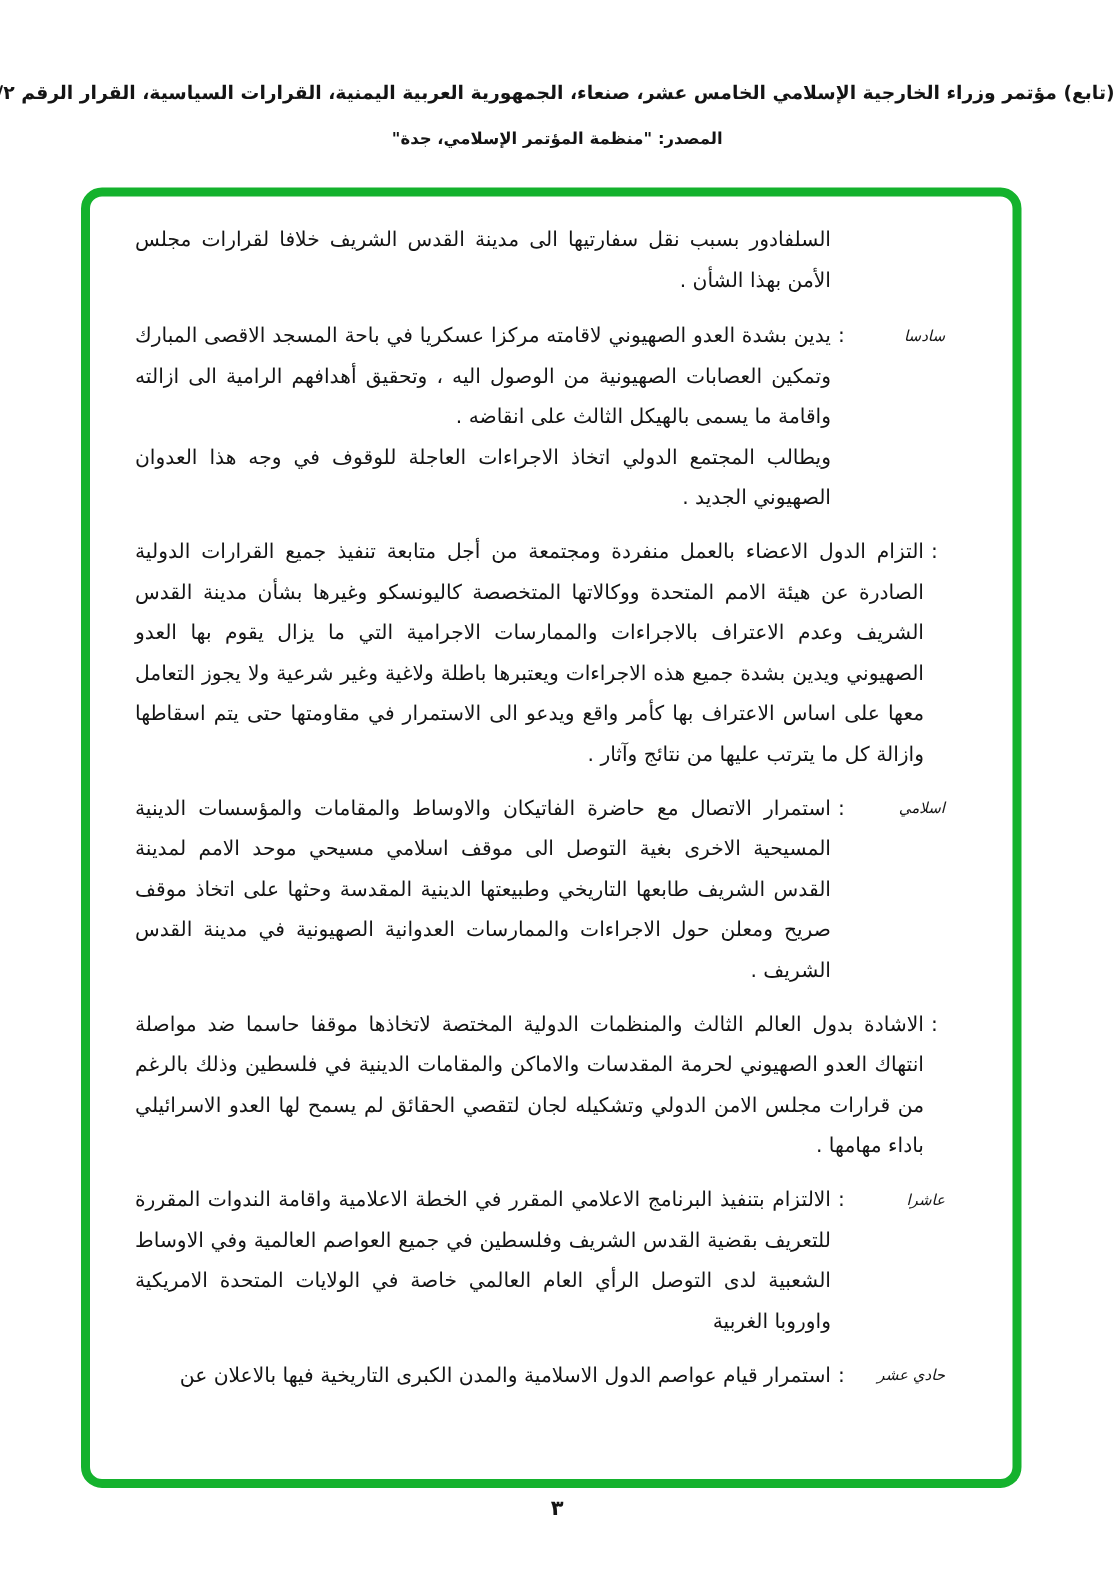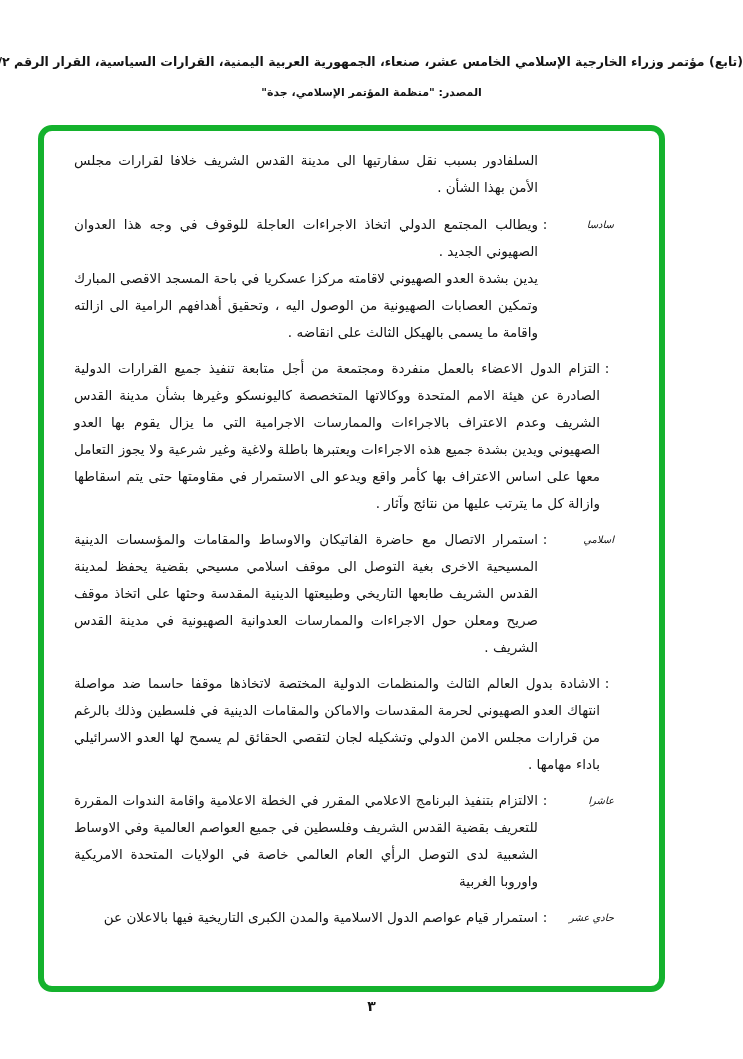--- a/index.html
+++ b/index.html
@@ -17,21 +17,21 @@
     font-weight: bold; font-size: 12.5px;
     white-space: nowrap;
     letter-spacing: 0;
   }
   .doc-source {
     position: absolute; top: 86px; left: 0; width: 743px;
     direction: rtl; text-align: center;
     font-weight: bold; font-size: 11px;
   }
   .green-box {
-    position: absolute; top: 125px; left: 38px;
+    position: absolute; top: 125px; left: 54px;
     width: 627px; height: 867px;
     box-sizing: border-box;
     border: 6px solid #14b22d;
     border-radius: 14px;
     padding: 16px 45px 8px 30px;
     direction: rtl;
     overflow: hidden;
     background: #ffffff;
   }
   .intro {
@@ -82,37 +82,37 @@
 <div class="doc-source">المصدر:  "منظمة المؤتمر الإسلامي، جدة"</div>
 
 <div class="green-box">
 
   <p class="intro">السلفادور بسبب نقل سفارتيها الى مدينة القدس الشريف خلافا لقرارات مجلس الأمن بهذا الشأن .</p>
 
   <div class="clause">
     <div class="clause-label">سادسا</div>
     <div class="clause-colon">:</div>
     <div class="clause-body">
+      <p>يدين بشدة العدو الصهيوني لاقامته مركزا عسكريا في باحة المسجد الاقصى المبارك وتمكين العصابات الصهيونية من الوصول اليه ، وتحقيق أهدافهم الرامية الى ازالته واقامة ما يسمى بالهيكل الثالث على انقاضه .</p>
       <p>ويطالب المجتمع الدولي اتخاذ الاجراءات العاجلة للوقوف في وجه هذا العدوان الصهيوني الجديد .</p>
-      <p>يدين بشدة العدو الصهيوني لاقامته مركزا عسكريا في باحة المسجد الاقصى المبارك وتمكين العصابات الصهيونية من الوصول اليه ، وتحقيق أهدافهم الرامية الى ازالته واقامة ما يسمى بالهيكل الثالث على انقاضه .</p>
     </div>
   </div>
 
   <div class="clause">
     <div class="clause-colon">:</div>
     <div class="clause-body">
       <p>التزام الدول الاعضاء بالعمل منفردة ومجتمعة من أجل متابعة تنفيذ جميع القرارات الدولية الصادرة عن هيئة الامم المتحدة ووكالاتها المتخصصة كاليونسكو وغيرها بشأن مدينة القدس الشريف وعدم الاعتراف بالاجراءات والممارسات الاجرامية التي ما يزال يقوم بها العدو الصهيوني ويدين بشدة جميع هذه الاجراءات ويعتبرها باطلة ولاغية وغير شرعية ولا يجوز التعامل معها على اساس الاعتراف بها كأمر واقع ويدعو الى الاستمرار في مقاومتها حتى يتم اسقاطها وازالة كل ما يترتب عليها من نتائج وآثار .</p>
     </div>
   </div>
 
   <div class="clause">
     <div class="clause-label">اسلامي</div>
     <div class="clause-colon">:</div>
     <div class="clause-body">
-      <p>استمرار الاتصال مع حاضرة الفاتيكان والاوساط والمقامات والمؤسسات الدينية المسيحية الاخرى بغية التوصل الى موقف اسلامي مسيحي بقضية يحفظ لمدينة القدس الشريف طابعها التاريخي وطبيعتها الدينية المقدسة وحثها على اتخاذ موقف صريح ومعلن حول الاجراءات والممارسات العدوانية الصهيونية في مدينة القدس الشريف .</p>
+      <p>استمرار الاتصال مع حاضرة الفاتيكان والاوساط والمقامات والمؤسسات الدينية المسيحية الاخرى بغية التوصل الى موقف اسلامي مسيحي موحد الامم لمدينة القدس الشريف طابعها التاريخي وطبيعتها الدينية المقدسة وحثها على اتخاذ موقف صريح ومعلن حول الاجراءات والممارسات العدوانية الصهيونية في مدينة القدس الشريف .</p>
     </div>
   </div>
 
   <div class="clause">
     <div class="clause-colon">:</div>
     <div class="clause-body">
       <p>الاشادة بدول العالم الثالث والمنظمات الدولية المختصة لاتخاذها موقفا حاسما ضد مواصلة انتهاك العدو الصهيوني لحرمة المقدسات والاماكن والمقامات الدينية في فلسطين وذلك بالرغم من قرارات مجلس الامن الدولي وتشكيله لجان لتقصي الحقائق لم يسمح لها العدو الاسرائيلي باداء مهامها .</p>
     </div>
   </div>
 

